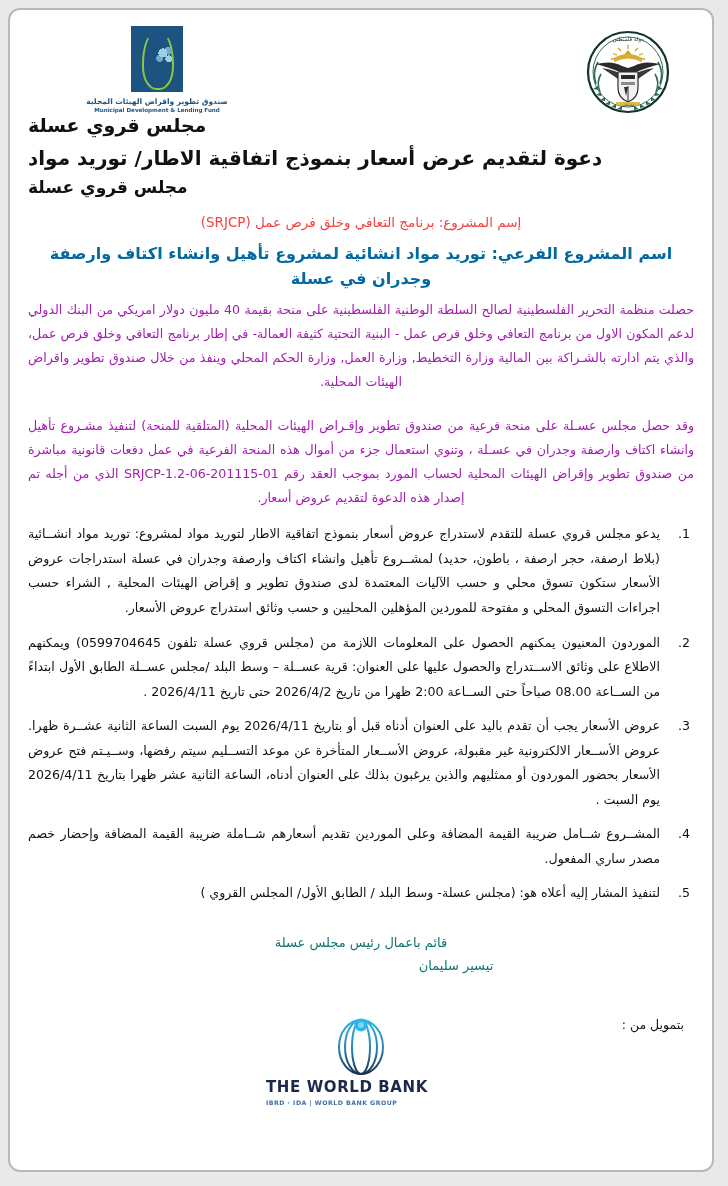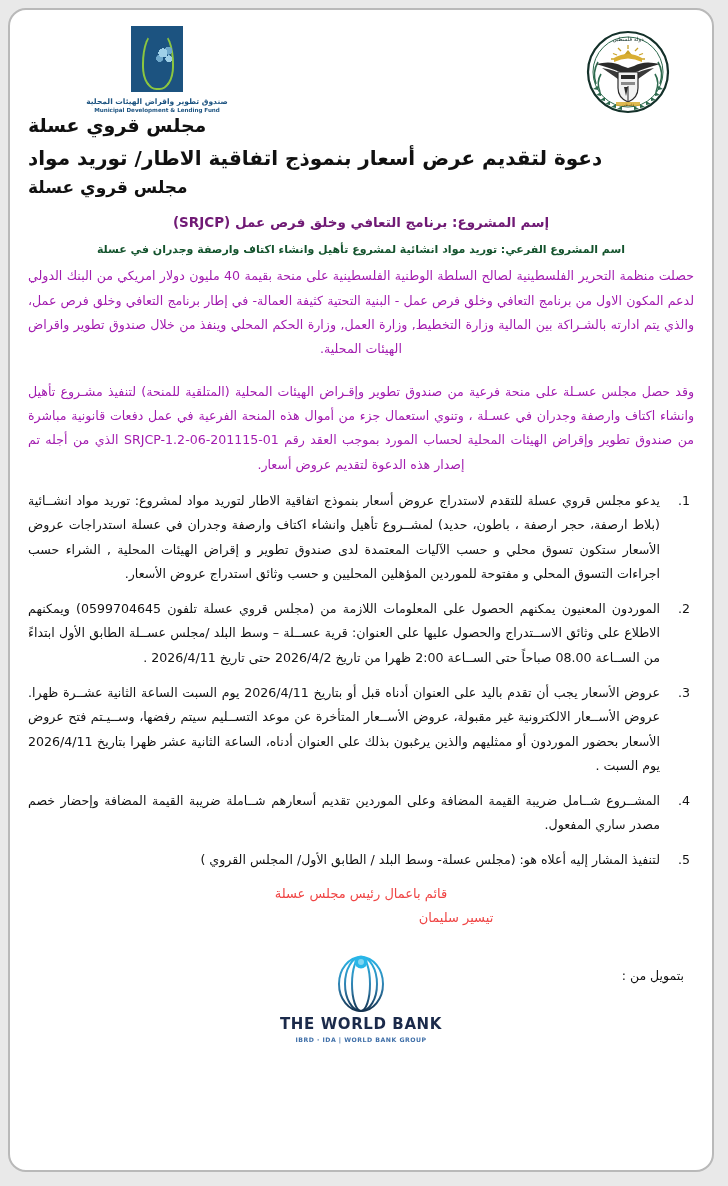--- a/index.html
+++ b/index.html
@@ -7,21 +7,21 @@
     width:728px;height:1186px;
     background:#e9e9e9;
     font-family:"DejaVu Sans","Liberation Sans",sans-serif;
     overflow:hidden;
   }
   #page{
     position:absolute;left:8px;top:8px;
     width:706px;height:1164px;
     background:#ffffff;
     border:2px solid #b9b9b9;
-    border-radius:18px;
+    border-radius:12px;
     box-sizing:border-box;
     overflow:hidden;
   }
   #inner{
     position:absolute;left:0;top:0;right:0;bottom:0;
     padding:14px 18px 0 18px;
     box-sizing:border-box;
   }
 
   
@@ -58,23 +58,23 @@
     width:112px;height:92px;
   }
   .pa-emblem svg{display:block;width:112px;height:92px;}
 
   
   .title-block{text-align:left;margin-top:-4px;}
   .t1{font-size:19px;font-weight:bold;color:#111;line-height:1.45;}
   .t2{font-size:20px;font-weight:bold;color:#111;line-height:1.5;margin-top:3px;}
   .t3{font-size:17px;font-weight:bold;color:#111;line-height:1.45;margin-top:2px;}
 
-  .proj{text-align:center;font-size:13.5px;font-weight:bold;color:#701a75;margin-top:13px;line-height:1.6;}
+  .proj{text-align:center;font-size:13.5px;font-weight:normal;color:#ef4444;margin-top:13px;line-height:1.6;}
   .subproj{
-    text-align:center;font-size:11px;font-weight:bold;color:#14532d;
+    text-align:center;font-size:16px;font-weight:bold;color:#0369a1;
     margin-top:7px;line-height:1.6;
   }
 
   
   .para{
     font-size:12.6px;color:#a21caf;line-height:1.92;
     text-align:justify;text-align-last:center;
     margin-top:6px;font-weight:500;
   }
   .para.p2{margin-top:19px;}
@@ -92,33 +92,33 @@
     font-weight:500;
   }
   ol.items > li .num{
     position:absolute;right:4px;top:0;
     width:26px;text-align:right;
     font-size:12.6px;font-weight:500;color:#111;
     direction:ltr;
   }
 
   
-  .sign{margin-top:10px;font-size:13px;color:#ef4444;line-height:1.8;font-weight:500;}
+  .sign{margin-top:25px;font-size:13px;color:#0f766e;line-height:1.8;font-weight:500;}
   .sign .l1{text-align:center;}
   .sign .l2{text-align:center;margin-right:-190px;}
 
   
   .footer{position:relative;margin-top:18px;height:140px;}
   .fund-label{
     position:absolute;right:10px;top:21px;
     font-size:12.5px;color:#111;font-weight:500;
   }
   .wb{
-    position:absolute;right:0;left:0;top:6px;
-    width:190px;margin:0 auto;text-align:center;
+    position:absolute;right:0;left:0;top:20px;
+    width:190px;margin:0 auto;
   }
   .wb svg{display:block;margin:0 auto;}
   .wb-name{
     font-size:15px;font-weight:bold;color:#1b2a4a;letter-spacing:.6px;
     direction:ltr;margin-top:2px;
   }
   .wb-sub{
     font-size:6.2px;font-weight:bold;color:#3f6fa8;letter-spacing:.5px;
     direction:ltr;margin-top:3px;
   }

